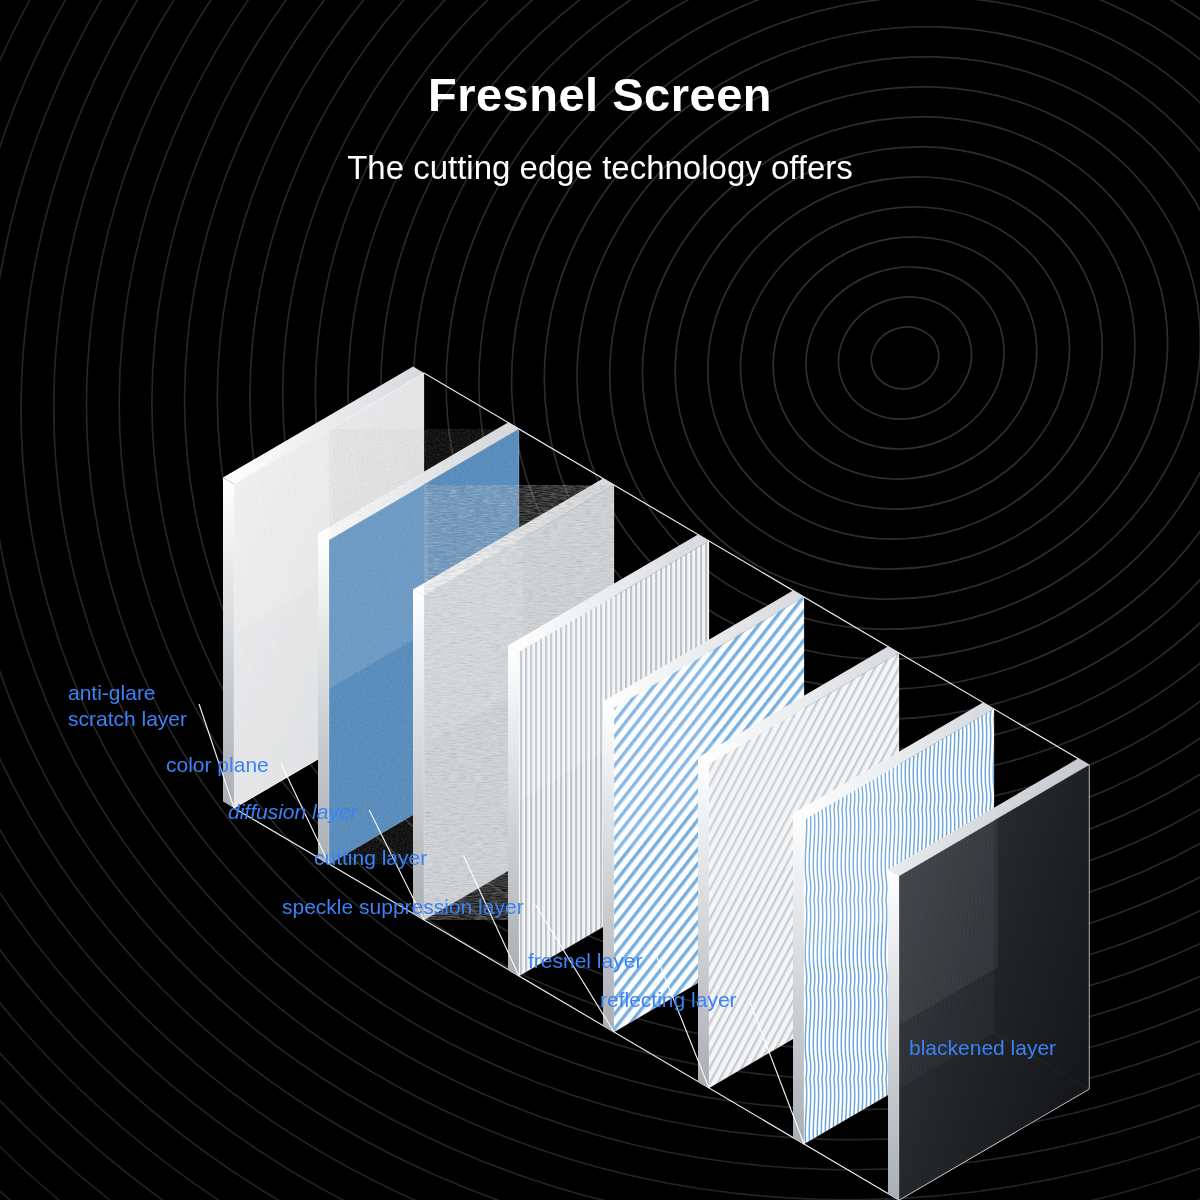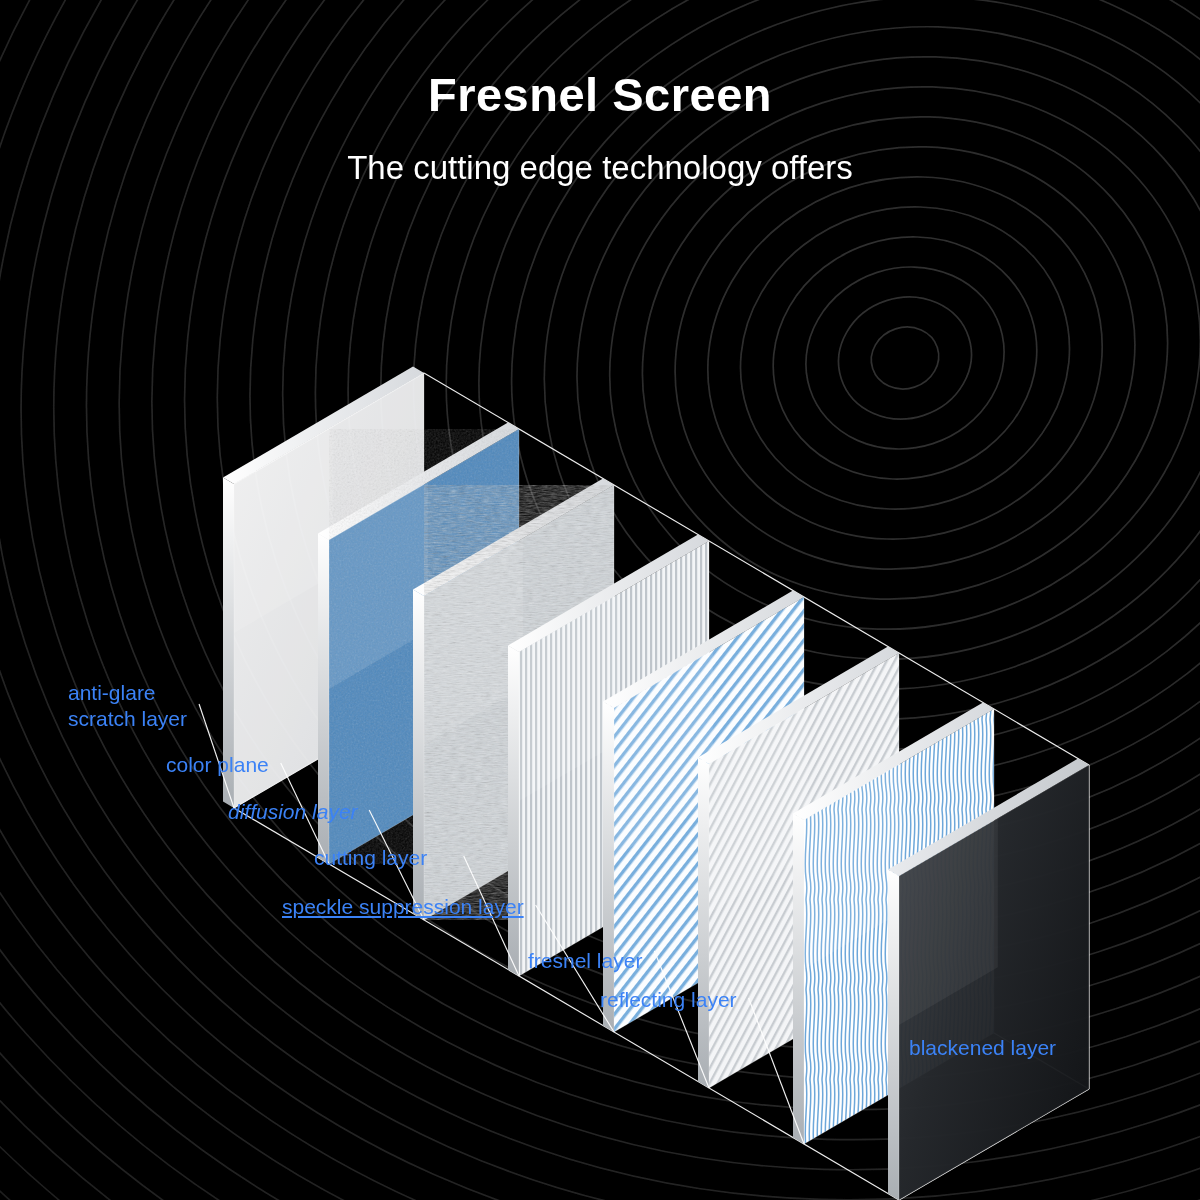--- a/index.html
+++ b/index.html
@@ -258,21 +258,21 @@
       </div>
       <div class="lbl" style="left: 166px; top: 752px;">
         <div>color plane</div>
       </div>
       <div class="lbl" style="left: 228px; top: 799px; font-style: italic;">
         <div>diffusion layer</div>
       </div>
       <div class="lbl" style="left: 314px; top: 845px;">
         <div>cutting layer</div>
       </div>
-      <div class="lbl" style="left: 282px; top: 894px; text-decoration: underline;">
+      <div class="lbl" style="left: 282px; top: 894px;">
         <div>speckle suppression layer</div>
       </div>
       <div class="lbl" style="left: 528px; top: 940px; margin-top: 8px;">
         <div>fresnel layer</div>
       </div>
       <div class="lbl" style="left: 600px; top: 987px; text-align: right;">
         <div>reflecting layer</div>
       </div>
       <div class="lbl" style="left: 909px; top: 998px; margin-top: 37px;">
         <div>blackened layer</div>

